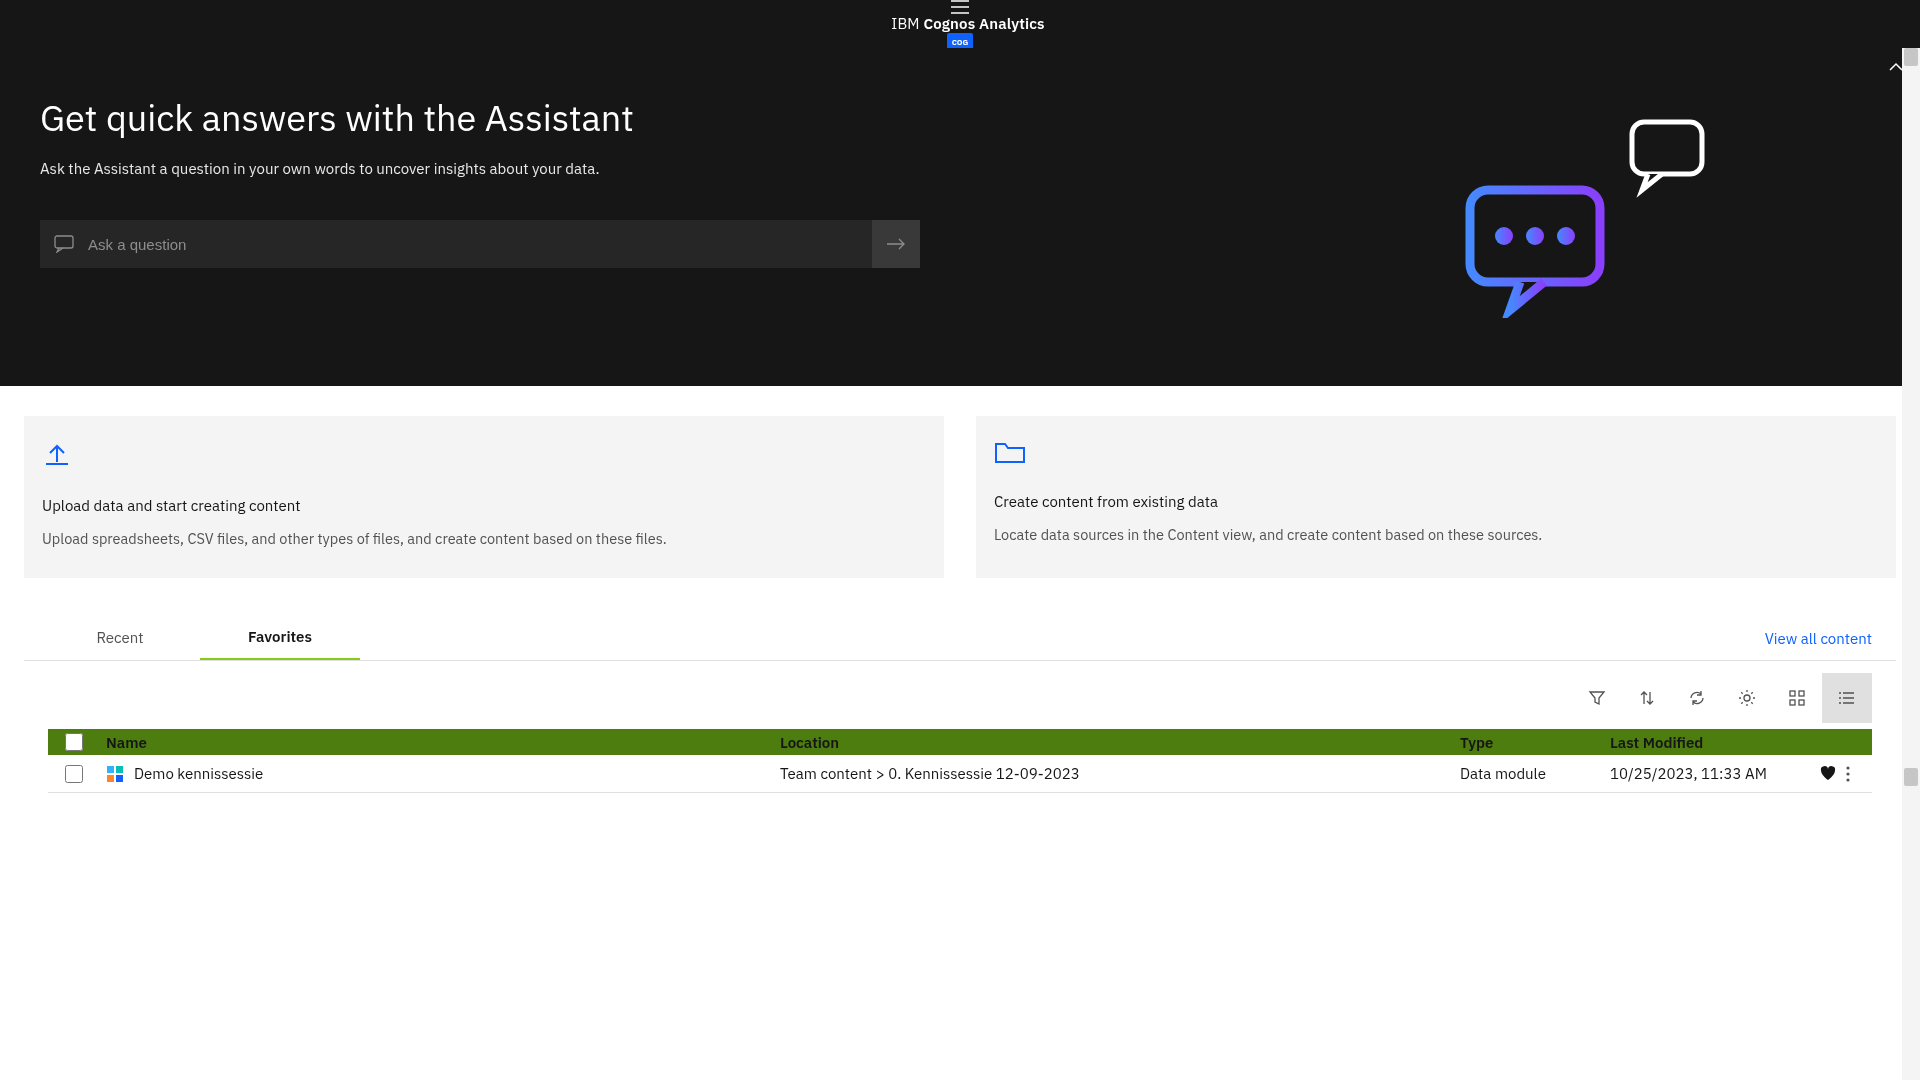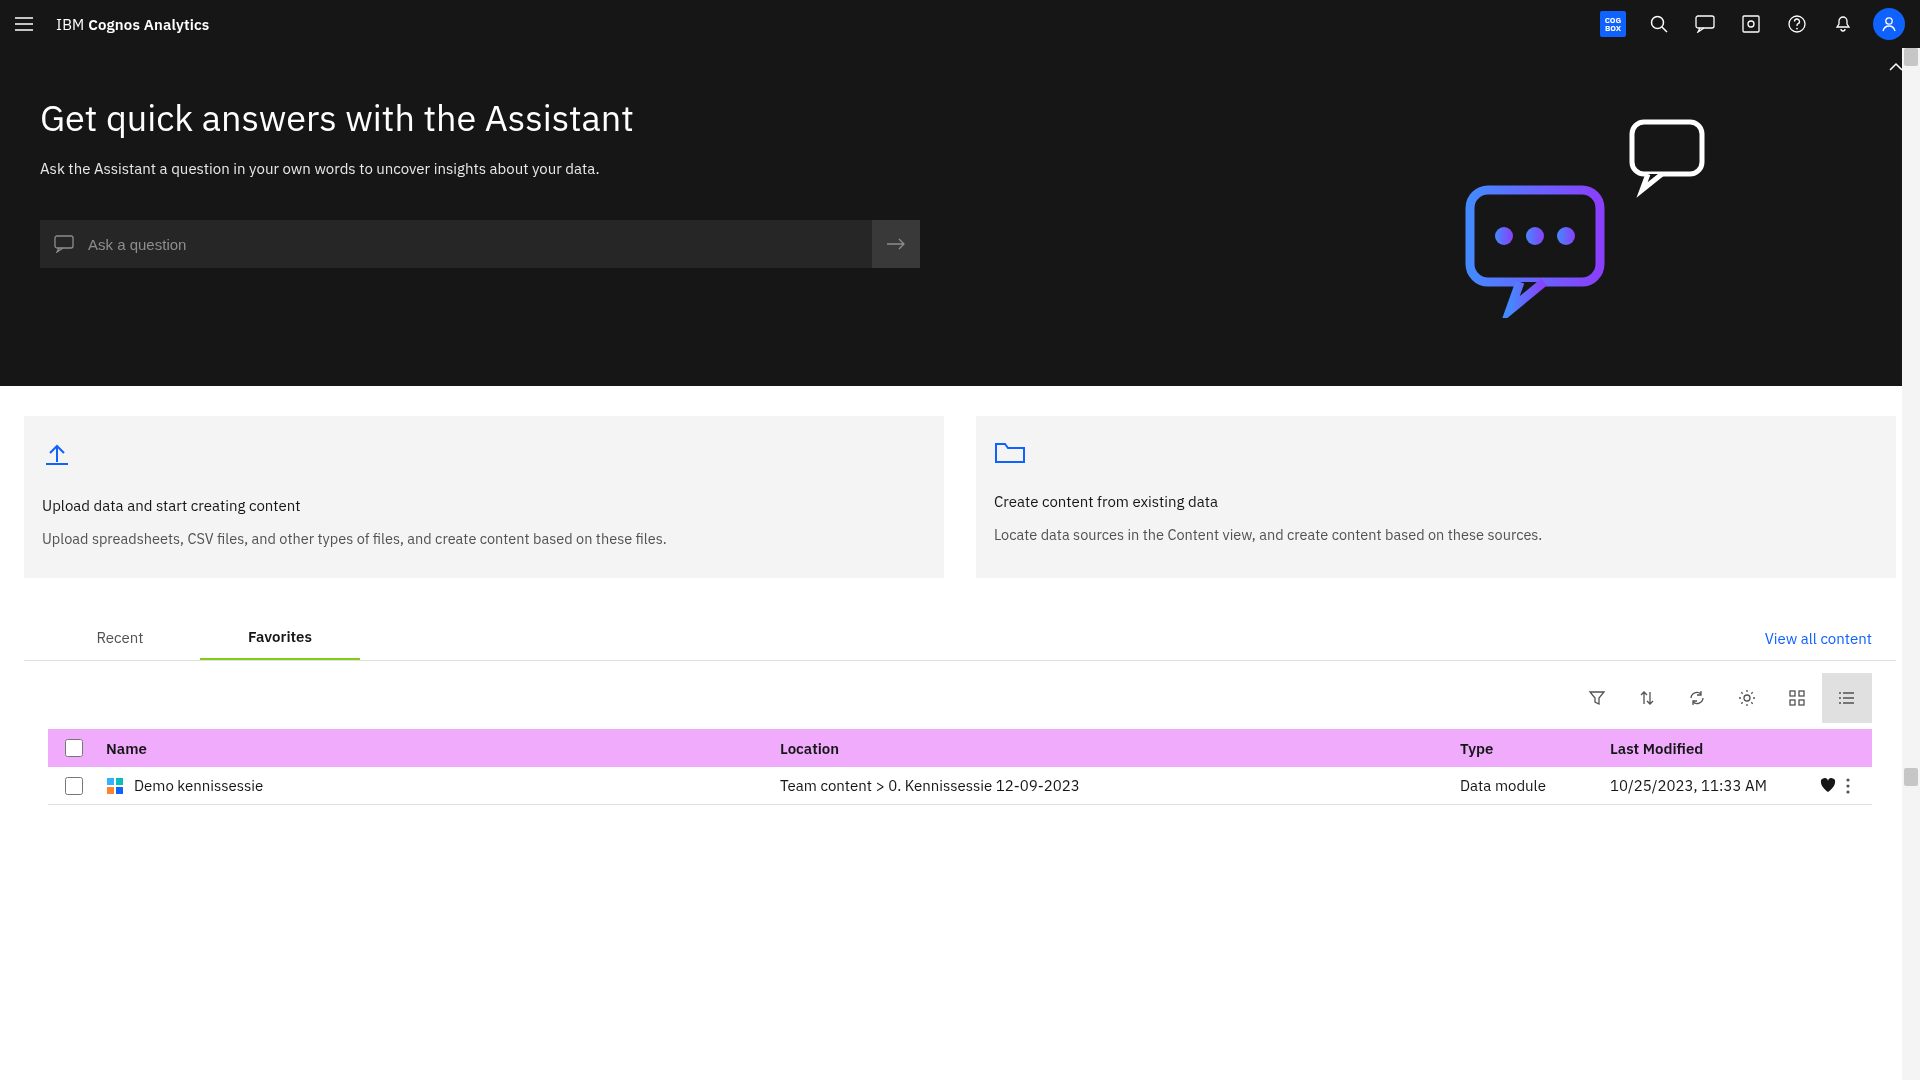--- a/index.html
+++ b/index.html
@@ -1,19 +1,19 @@
 <!DOCTYPE html>
 <html><head>
 <meta charset="utf-8">
 <style>
   * { box-sizing: border-box; margin: 0; padding: 0; }
   html, body { width: 1920px; height: 1080px; overflow: hidden; font-family: "IBM Plex Sans", "Helvetica Neue", Arial, sans-serif; background: #fff; color: #161616; }
 
   
-  .topbar { height: 48px; background: #161616; color: #fff; display: flex; align-items: center; padding: 0 8px; }
+  .topbar { height: 48px; background: #161616; color: #fff; display: flex; align-items: center; padding: 0 8px; flex-direction: column; }
   .topbar .hamburger { width: 32px; height: 32px; display:flex; align-items:center; justify-content:center; cursor:pointer; }
   .brand { margin-left: 16px; font-size: 15px; letter-spacing: .01em; }
   .brand b { font-weight: 600; }
   .topbar .spacer { flex: 1; }
   .topbar .iconbtn { width: 46px; height: 46px; display:flex; align-items:center; justify-content:center; cursor:pointer; }
   .cogbox { width:26px; height:26px; background:#0f62fe; border-radius:2px; display:flex; align-items:center; justify-content:center; font-size:8px; font-weight:700; color:#fff; line-height:1; text-align:center; }
   .avatar { width:32px; height:32px; border-radius:50%; background:#0f62fe; display:flex; align-items:center; justify-content:center; }
 
   
   .hero { background:#161616; color:#fff; padding: 46px 0 0 0; position:relative; }
@@ -40,21 +40,21 @@
   .tabsrow { display:flex; margin-top: 36px; padding: 0 16px; border-bottom: 1px solid #e0e0e0; position:relative; }
   .tab { width: 160px; height: 46px; display:flex; align-items:center; justify-content:center; font-size:15px; color:#525252; cursor:pointer; }
   .tab.active { color:#161616; font-weight:600; border-bottom: 2px solid #84cc16; margin-bottom:-1px; }
   .viewall { position:absolute; right: 24px; bottom: 12px; color:#0f62fe; font-size:15px; cursor:pointer; }
 
   .toolbar { display:flex; justify-content:flex-end; padding: 12px 24px 6px 24px; gap: 0; }
   .tbtn { width:50px; height:50px; display:flex; align-items:center; justify-content:center; cursor:pointer; }
   .tbtn.active { background:#e0e0e0; }
 
   .table { width: calc(100% - 48px); margin: 0 24px; }
-  .thead { display:flex; align-items:center; height:38px; background:#f0abfc; font-size:15px; font-weight:600; }
+  .thead { display:flex; align-items:center; height:26px; background:#4d7c0f; font-size:15px; font-weight:600; }
   .thead .col-chk, .trow .col-chk { width:52px; display:flex; justify-content:center; }
   .col-name { flex: 0 0 680px; padding-left: 6px; display:flex; align-items:center; gap:10px; }
   .col-loc { flex: 0 0 680px; }
   .col-type { flex: 0 0 150px; }
   .col-mod { flex: 1; }
   .trow { display:flex; align-items:center; height:38px; border-bottom:1px solid #e0e0e0; font-size:15px; }
   .trow .typeicon { width:18px; height:18px; display:inline-block; }
   .rowact { width:80px; display:flex; align-items:center; gap:10px; justify-content:flex-end; padding-right:22px; }
 
   input.chk { width:18px; height:18px; accent-color:#161616; cursor:pointer; }

